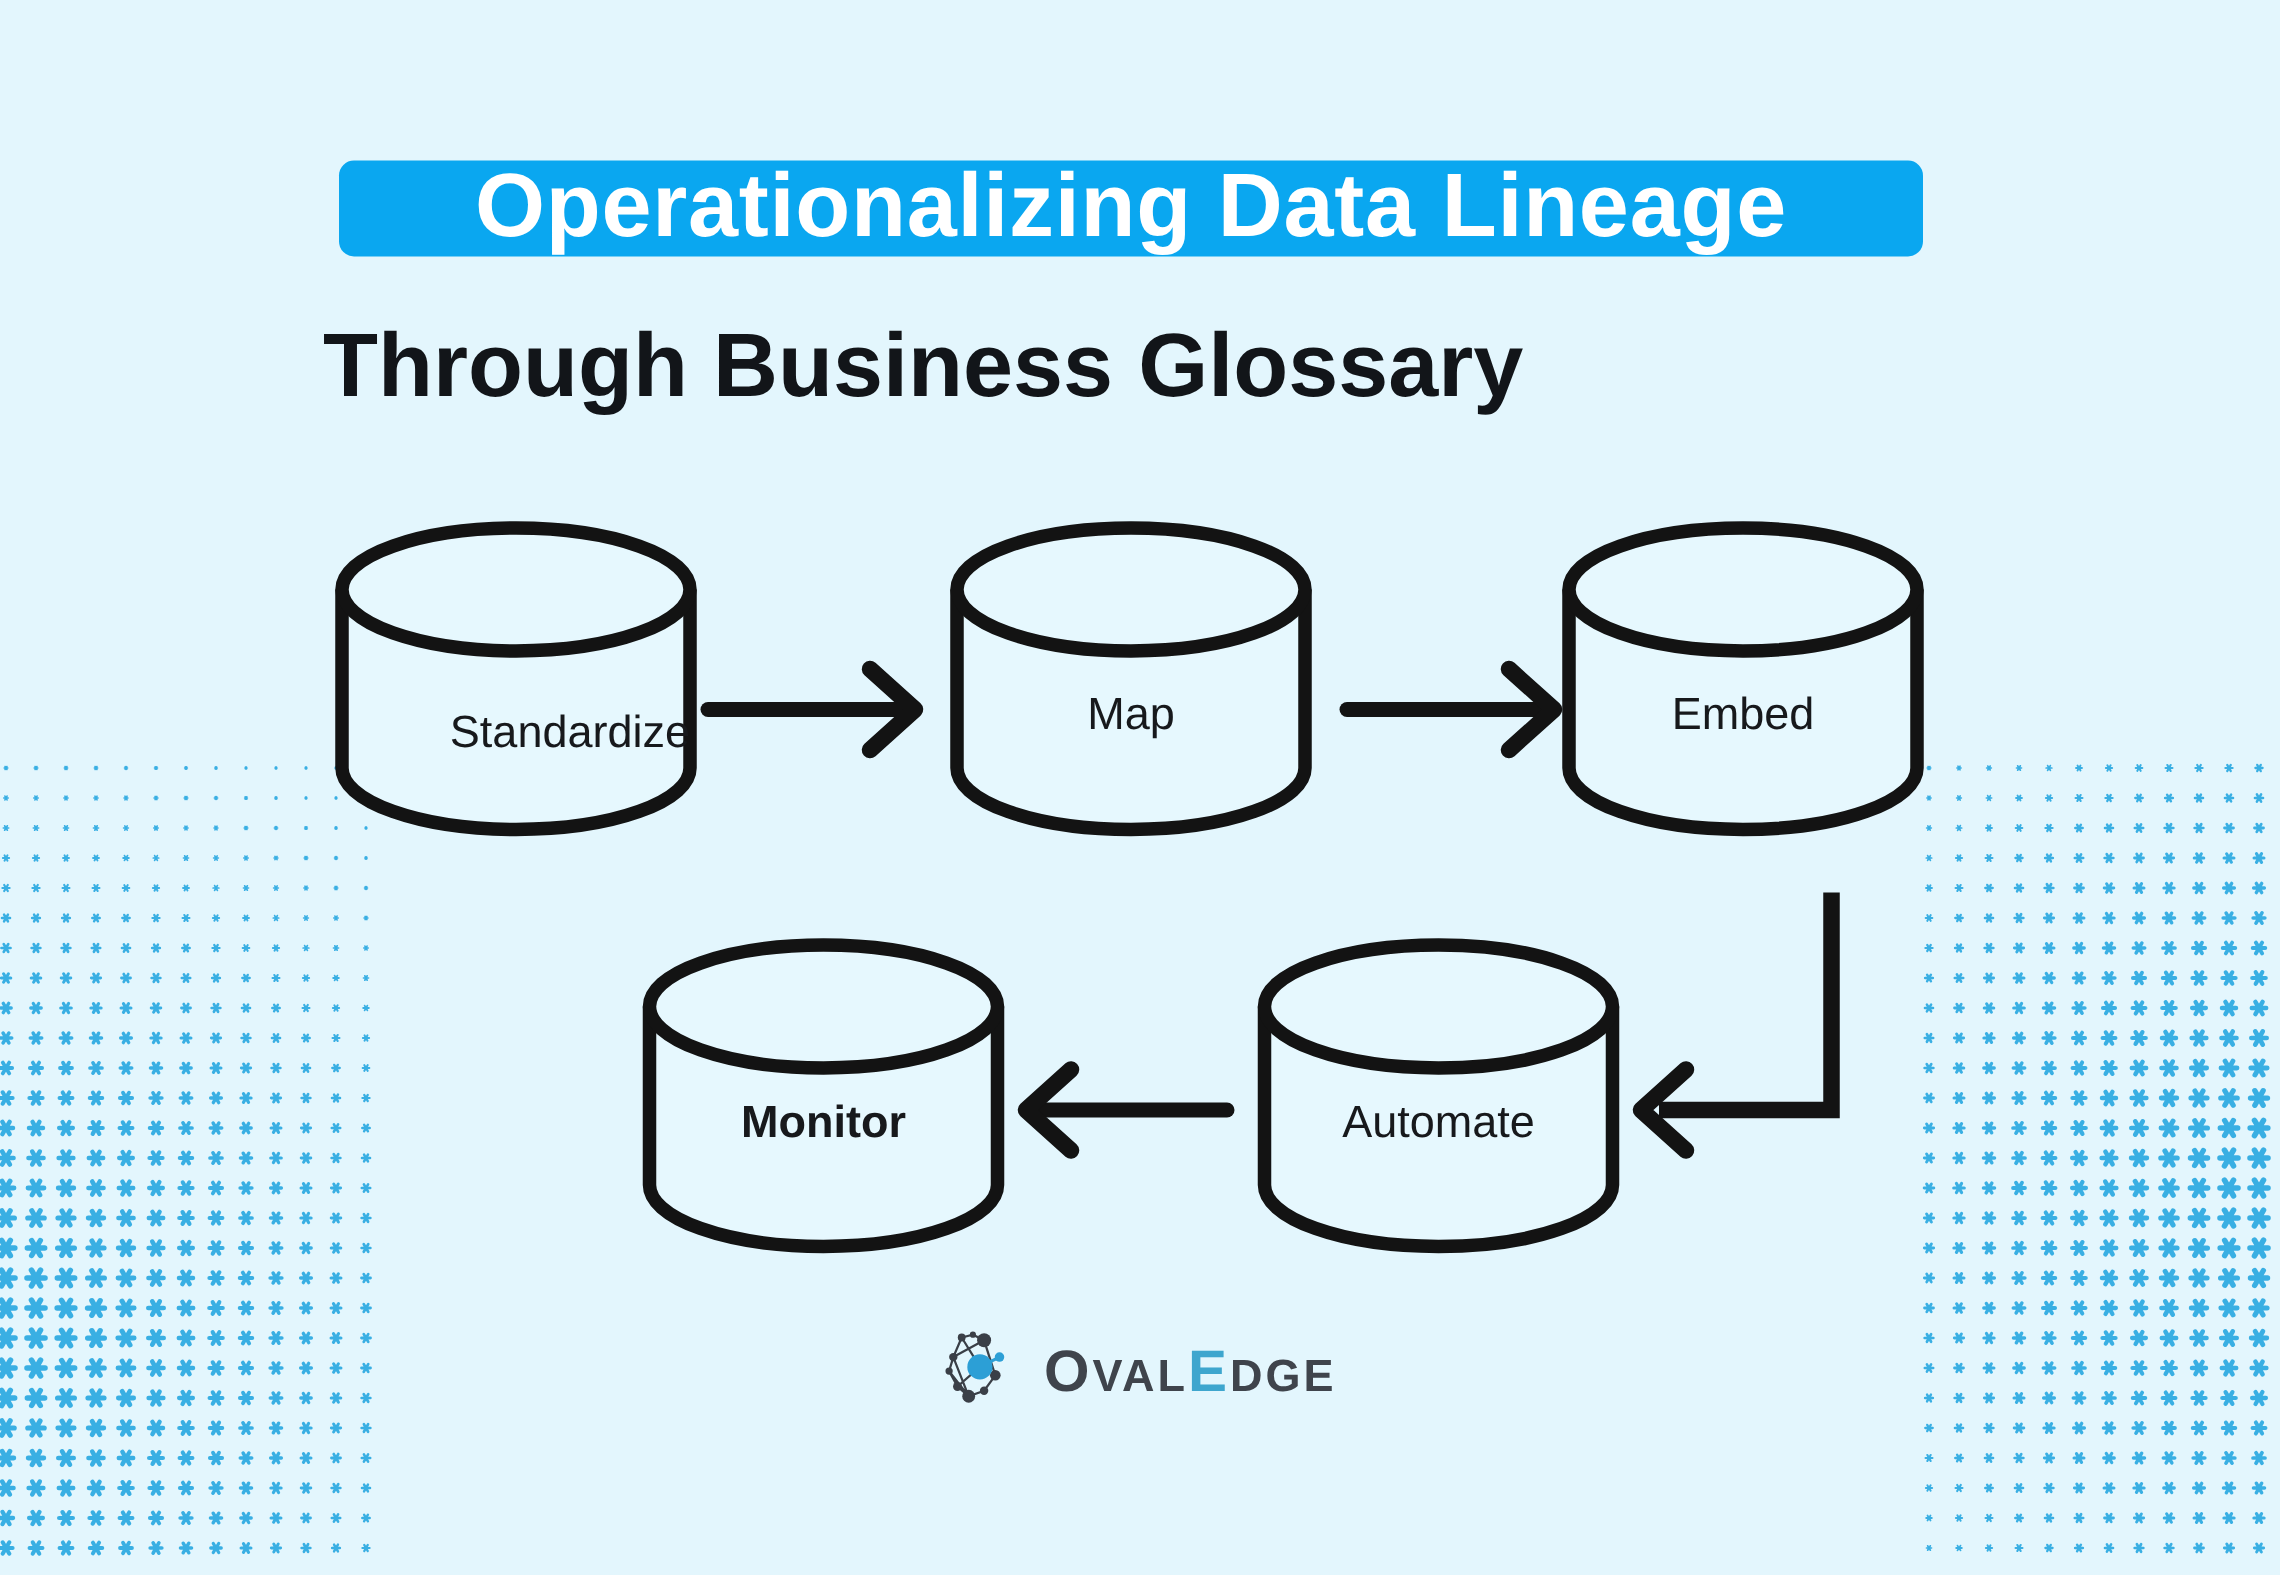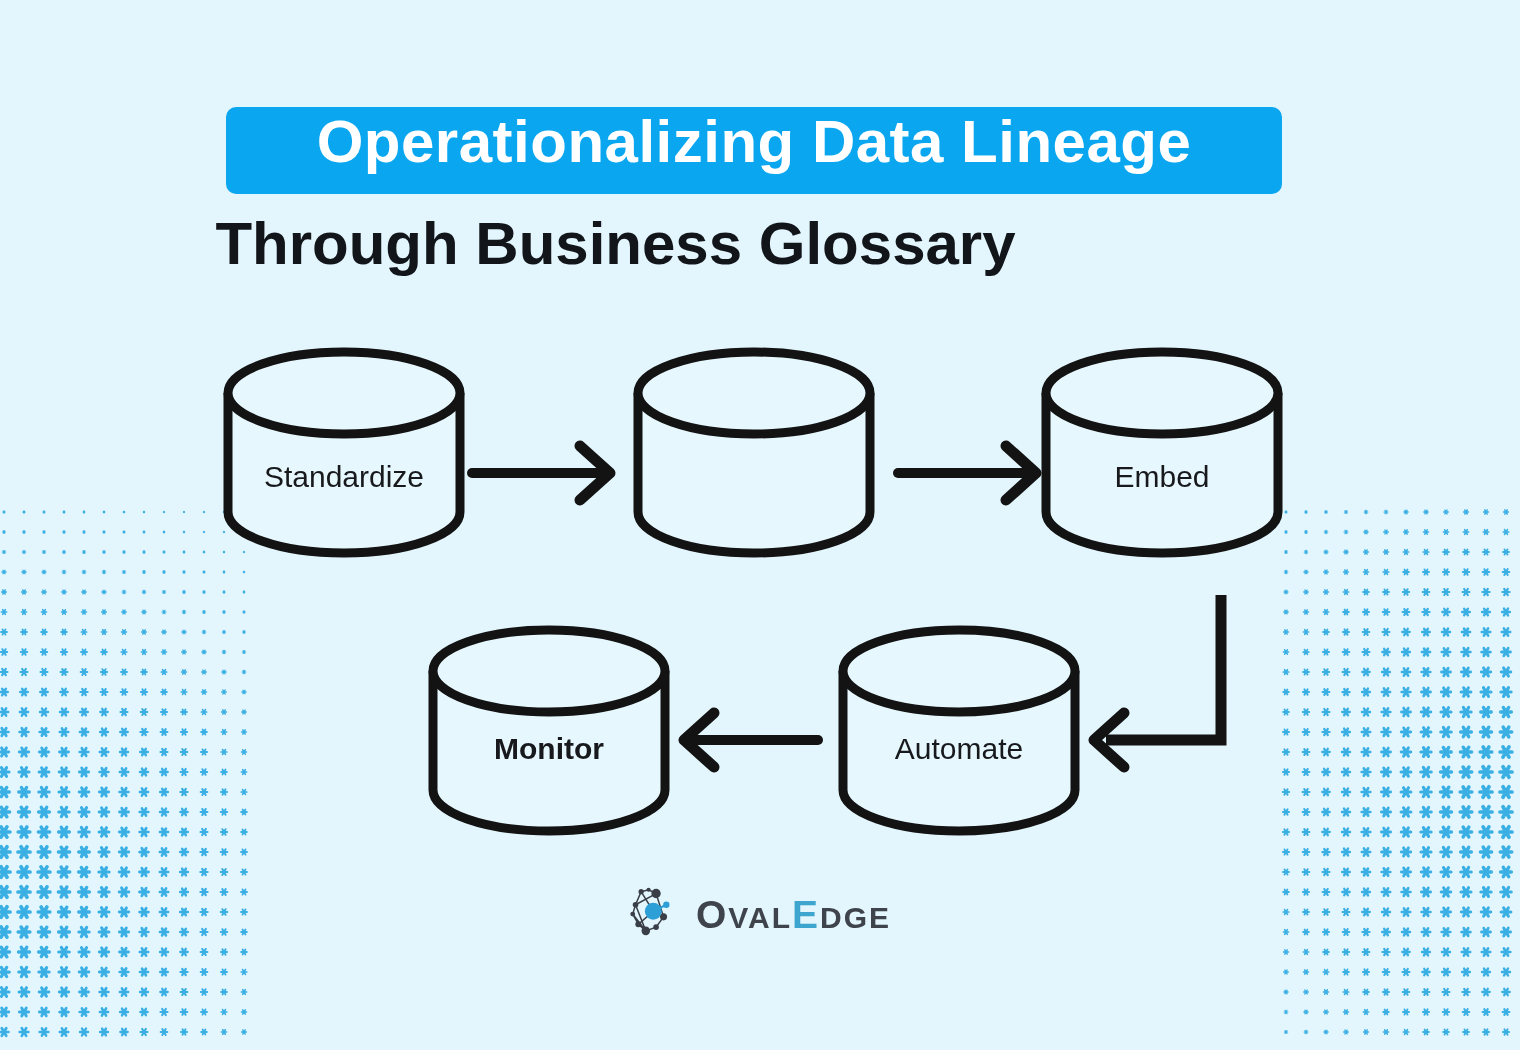--- a/index.html
+++ b/index.html
@@ -6,37 +6,37 @@
   body{
     width:1520px;height:1050px;overflow:hidden;
     font-family:"Liberation Sans", sans-serif;
     background:#E3F6FD;
   }
   .stage{position:relative;width:1520px;height:1050px;background:#E3F6FD;overflow:hidden;}
   .layer{position:absolute;left:0;top:0;width:1520px;height:1050px;}
   svg.layer{display:block;}
 
   .title-bar{
-    position:absolute;left:226px;top:107px;width:1056px;height:87px;
-    border-radius:10px;display:flex;align-items:flex-start;justify-content:center;
+    position:absolute;left:226px;top:107px;width:1056px;height:64px;
+    border-radius:10px;display:flex;align-items:flex-end;justify-content:center;
     z-index:4;
   }
   .title-bar .title-text{
     color:#FFFFFF;font-size:60px;font-weight:bold;letter-spacing:.5px;white-space:nowrap;
   }
   .subtitle{
     position:absolute;left:0;top:209px;width:1231px;text-align:center;
     font-size:60px;font-weight:bold;color:#121519;letter-spacing:0;z-index:4;
   }
 
   .cyl-label{
     position:absolute;width:232px;height:42px;line-height:42px;text-align:center;
     font-size:30px;color:#17191c;z-index:4;white-space:nowrap;
   }
-  .lbl-standardize{left:228px;top:456px;}
+  .lbl-standardize{left:228px;top:468px;text-align:right;}
   .lbl-map{left:638px;top:456px;}
   .lbl-embed{left:1046px;top:456px;}
   .lbl-monitor{left:433px;top:728px;font-weight:bold;}
   .lbl-automate{left:843px;top:728px;}
 
   .logo{
     position:absolute;left:0;top:886px;width:1520px;
     display:flex;align-items:center;justify-content:center;gap:11px;z-index:4;
   }
   .wordmark{display:flex;align-items:baseline;font-weight:bold;letter-spacing:2px;color:#3F444C;}
@@ -768,20 +768,21 @@
       <path d="M714 713 L684 740 L714 767" stroke-width="11"></path>
     </g>
   </svg>
 
   <div class="title-bar" style="background:#0AA7F0;">
     <span class="title-text">Operationalizing Data Lineage</span>
   </div>
   <div class="subtitle">Through Business Glossary</div>
 
   <div class="cyl-label lbl-standardize">Standardize</div>
+  <div class="cyl-label lbl-map">Map</div>
   <div class="cyl-label lbl-automate">Automate</div>
   <div class="cyl-label lbl-embed">Embed</div>
   <div class="cyl-label lbl-monitor">Monitor</div>
 
   <div class="logo">
     <svg width="56" height="58" viewBox="0 0 60 62">
       <g stroke="#3A3F47" stroke-width="1.6" fill="none">
         <path d="M13 6 L21 4 L29 8 M13 6 L7 20 L4 30 L10 41 L18 48 L29 44 L37 33 L29 8 M7 20 L29 8 M4 30 L18 48 M10 41 L26 27 M13 6 L26 27 M7 20 L18 48"></path>
       </g>
       <path d="M26 27 L40 20" stroke="#2C9FD6" stroke-width="2.2" fill="none"></path>

